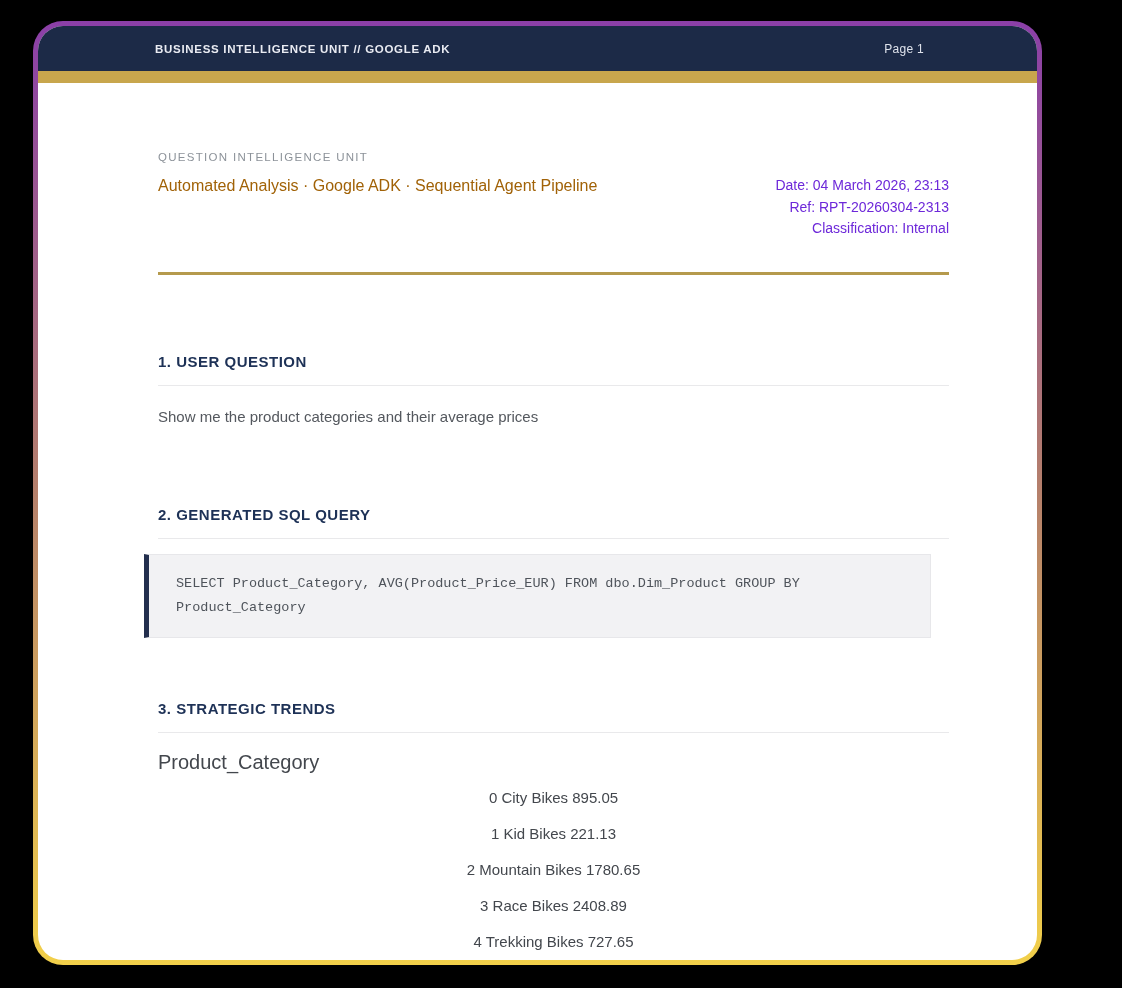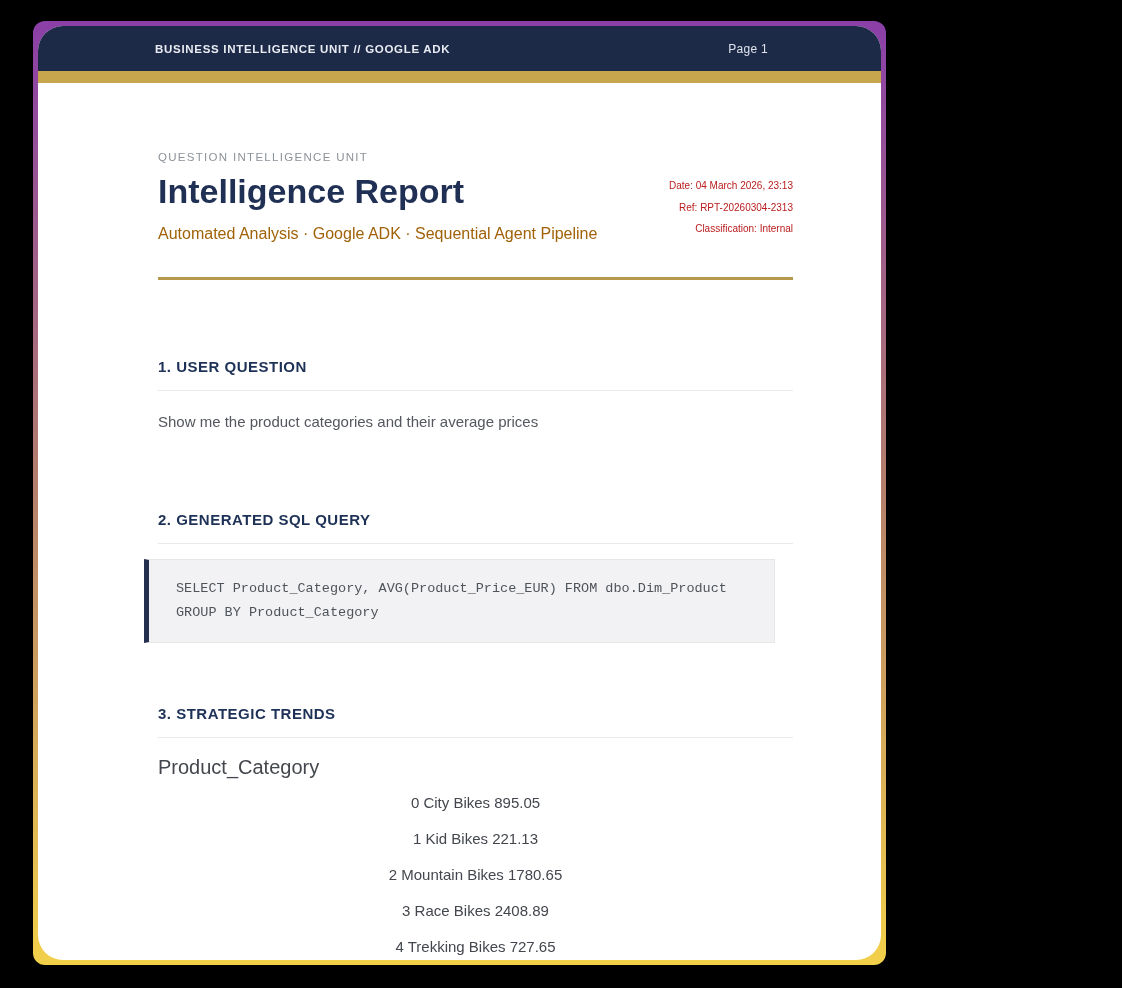--- a/index.html
+++ b/index.html
@@ -6,22 +6,22 @@
   html,body { width:1122px; height:988px; }
   body {
     background:#000;
     font-family:"Liberation Sans", sans-serif;
     position:relative;
     overflow:hidden;
   }
   .frame {
     position:absolute;
     left:33px; top:21px;
-    width:853px; height:944px;
-    border-radius:12px;
+    width:1009px; height:944px;
+    border-radius:30px;
     background:linear-gradient(180deg, #8b3fa8 0%, #b5806b 50%, #f2d04a 100%);
     padding:5px;
   }
   .page {
     width:100%; height:100%;
     background:#ffffff;
     border-radius:25px;
     overflow:hidden;
     display:flex;
     flex-direction:column;
@@ -72,22 +72,22 @@
     line-height:40px;
   }
   .subtitle {
     margin-top:12px;
     font-size:16px;
     color:#a16207;
     line-height:22px;
   }
   .meta {
     text-align:right;
-    font-size:10px;
-    color:#b91c1c;
+    font-size:14px;
+    color:#6d28d9;
     line-height:21.5px;
     padding-top:24px;
     white-space:nowrap;
   }
   .gold-rule {
     height:3px;
     background:#b59a4d;
     margin-top:32px;
   }
   .section { margin-top:76px; }
@@ -148,21 +148,20 @@
       <span class="topbar-right">Page 1</span>
     </div>
 
     <div class="goldstrip"></div>
 
     <div class="content">
 
       <div class="masthead">
         <div>
           <div class="eyebrow">QUESTION INTELLIGENCE UNIT</div>
-          <div class="title">Intelligence Report</div>
           <div class="subtitle">Automated Analysis · Google ADK · Sequential Agent Pipeline</div>
         </div>
         <div class="meta">
           <div>Date: 04 March 2026, 23:13</div>
           <div>Ref: RPT-20260304-2313</div>
           <div>Classification: Internal</div>
         </div>
       </div>
 
       <div class="gold-rule"></div>

